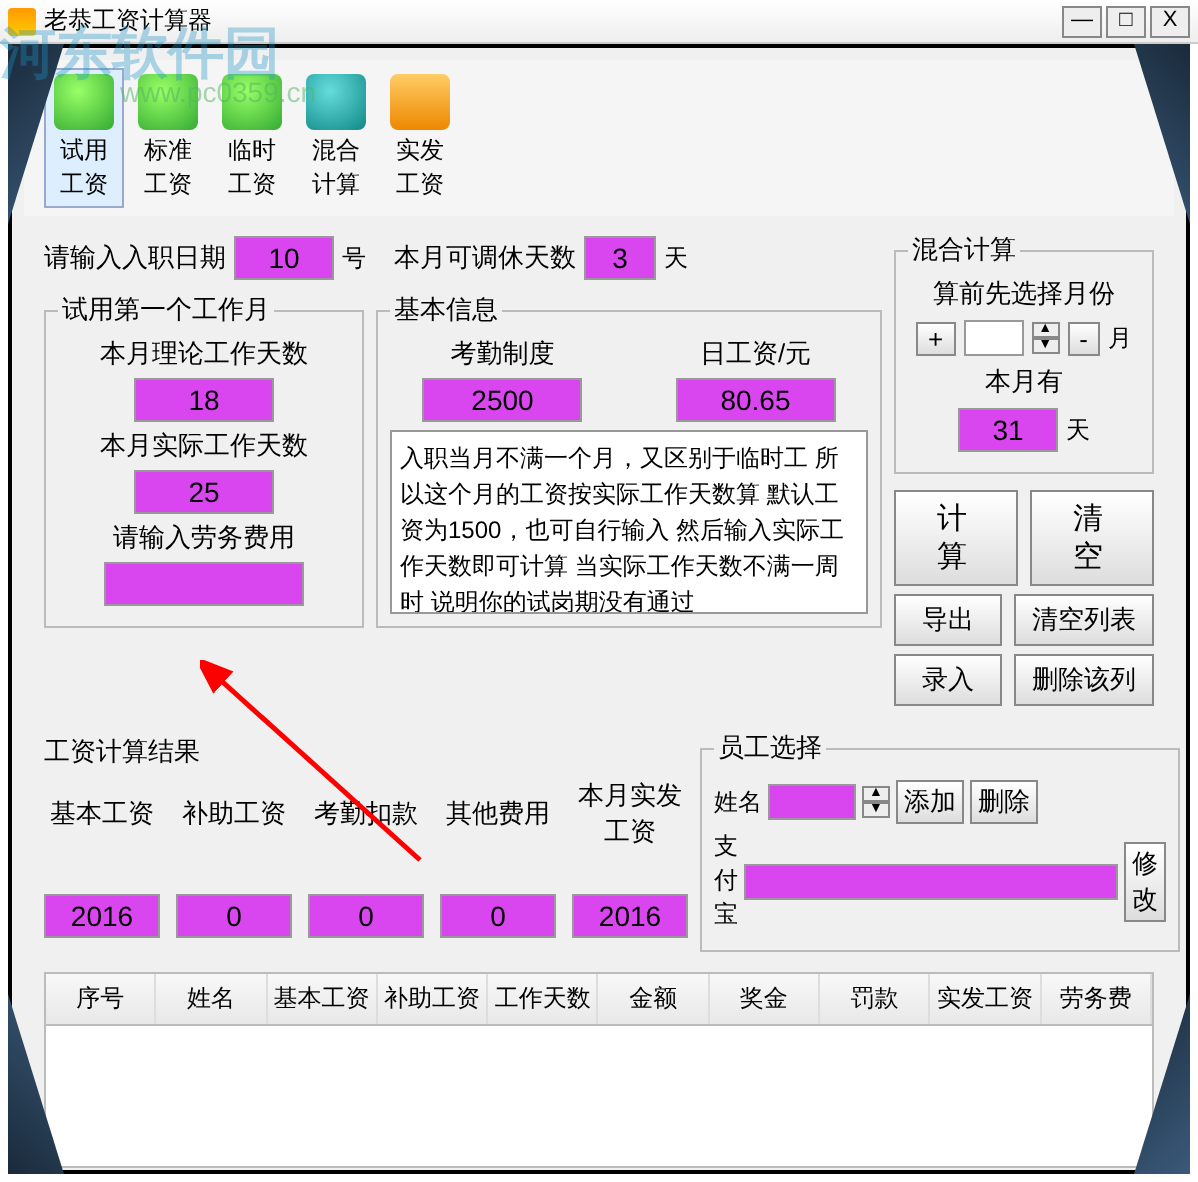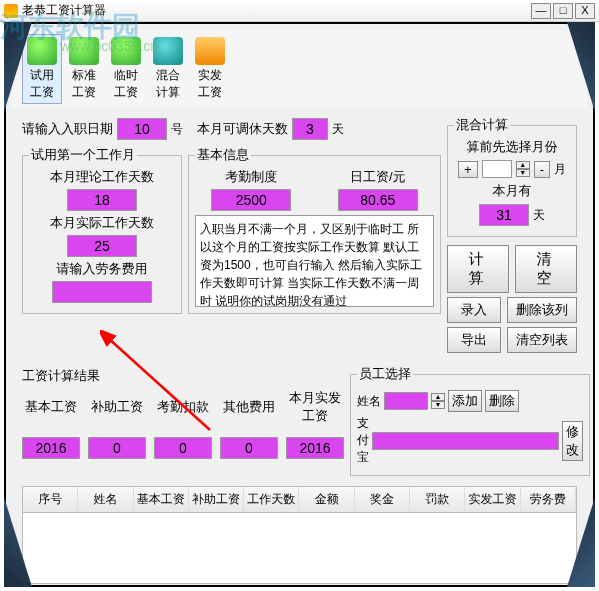--- a/index.html
+++ b/index.html
@@ -158,41 +158,41 @@
         <input class="inp" style="width: 50px;" value="31">
         <span>天</span>
       </div>
     </fieldset>
 
     <div class="row" style="gap:6px;margin-top:8px">
       <button class="btn big">计 算</button>
       <button class="btn big">清 空</button>
     </div>
     <div class="row" style="gap:6px">
+      <button class="btn" style="flex:1">导出</button>
+      <button class="btn" style="flex:1.4">清空列表</button>
+    </div>
+    <div class="row" style="gap:6px">
       <button class="btn" style="flex:1">录入</button>
       <button class="btn" style="flex:1.4">删除该列</button>
-    </div>
-    <div class="row" style="gap:6px">
-      <button class="btn" style="flex:1">导出</button>
-      <button class="btn" style="flex:1.4">清空列表</button>
     </div>
   </div>
 </div>
 
 <div style="display:flex;gap:6px;padding:0 10px">
   <div class="result" style="flex:1;padding:0">
     <div class="label13" style="margin:4px 0">工资计算结果</div>
     <div class="result-row" id="result-labels">
           <div>基本工资</div>
           <div>补助工资</div>
           <div>考勤扣款</div>
           <div>其他费用</div>
           <div>本月实发工资</div>
         </div>
-    <div class="result-row" id="result-vals" style="margin-top:12px">
+    <div class="result-row" id="result-vals" style="margin-top:22px">
           <div><input class="inp" value="2016" style=""></div>
           <div><input class="inp" value="0" style=""></div>
           <div><input class="inp" value="0" style=""></div>
           <div><input class="inp" value="0" style=""></div>
           <div><input class="inp" value="2016" style=""></div>
         </div>
   </div>
   <fieldset style="width:168px">
     <legend>员工选择</legend>
     <div class="emp-row">

